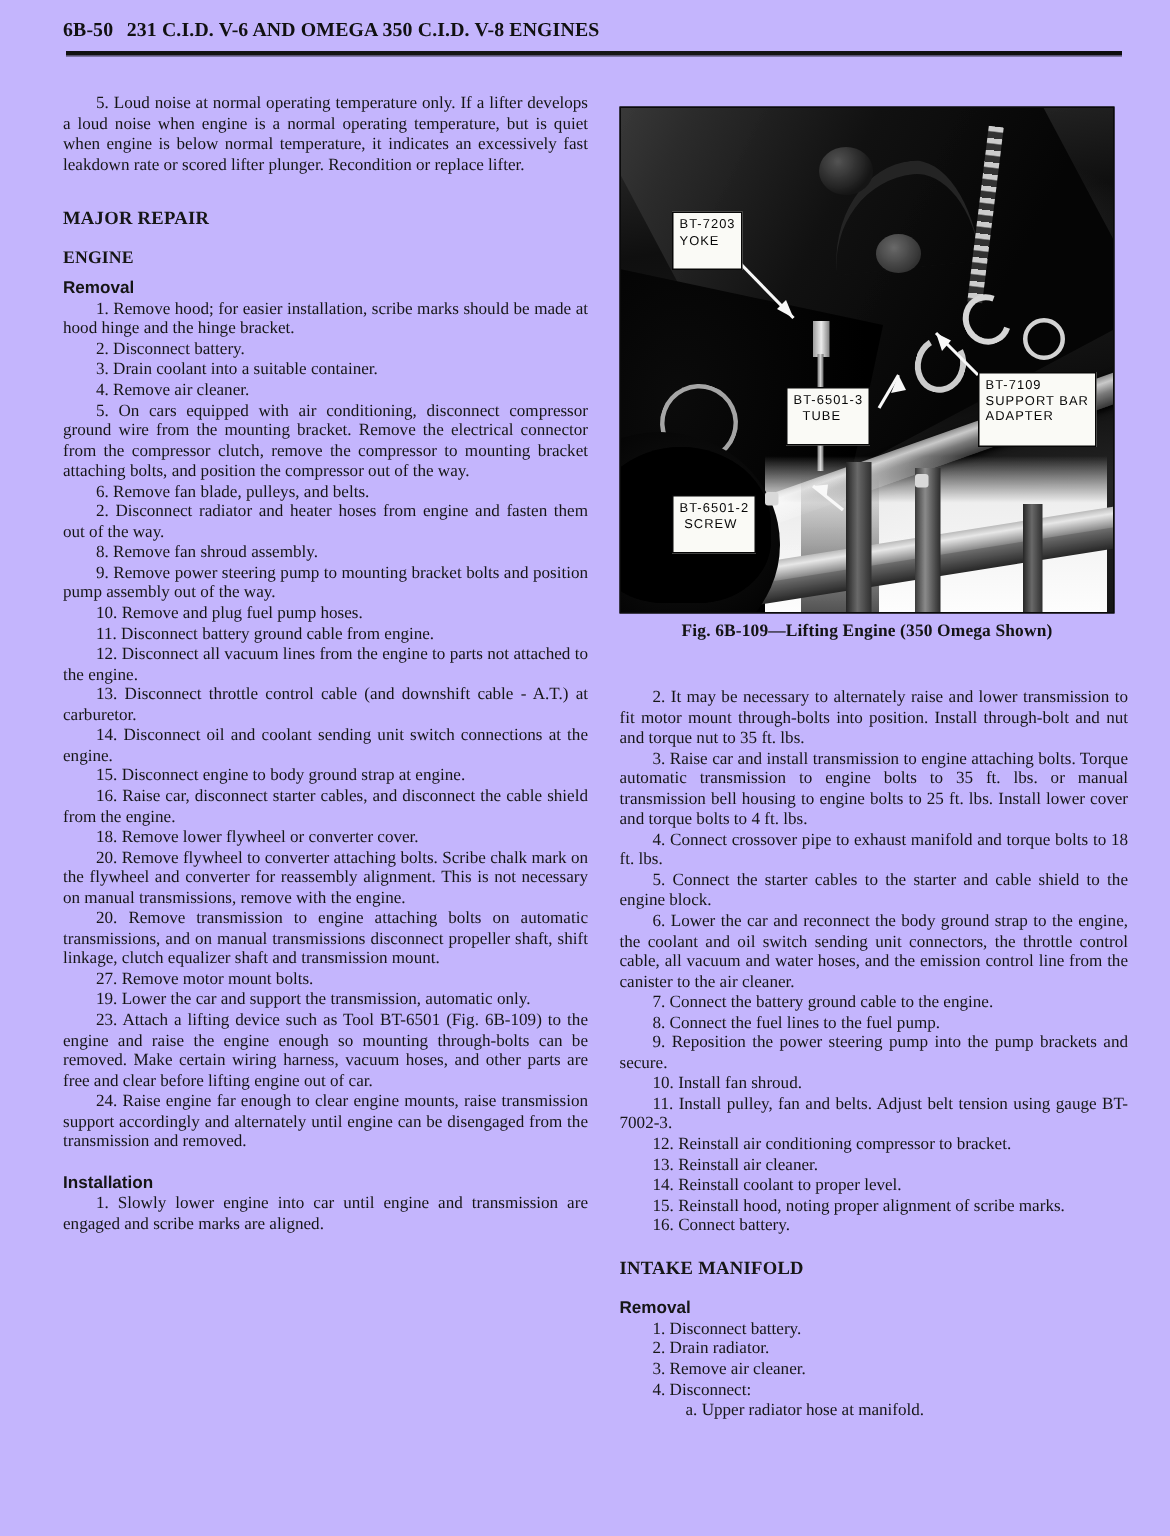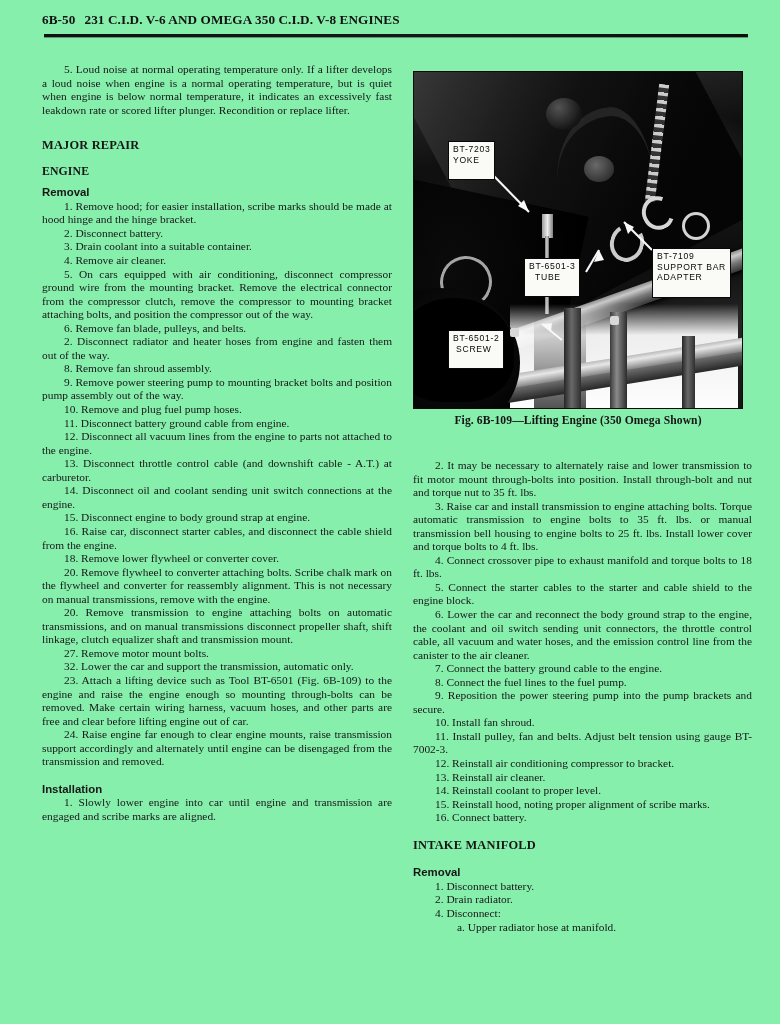--- a/index.html
+++ b/index.html
@@ -11,21 +11,21 @@
     height: 1024px;
     background: #fdfdfb;
     font-family: "Liberation Serif", serif;
     color: #141414;
     position: relative;
     overflow: hidden;
   }
   .page {
     position: absolute;
     inset: 0;
-    background: #86efac;
+    background: #c4b5fd;
   }
   
   .page-header {
     position: absolute;
     left: 42px;
     top: 12px;
     width: 700px;
   }
   .header-line {
     font-family: "Liberation Serif", serif;
@@ -342,21 +342,21 @@
     <p class="ind">11. Disconnect battery ground cable from engine.</p>
     <p class="ind">12. Disconnect all vacuum lines from the engine to parts not attached to the engine.</p>
     <p class="ind">13. Disconnect throttle control cable (and downshift cable - A.T.) at carburetor.</p>
     <p class="ind">14. Disconnect oil and coolant sending unit switch connections at the engine.</p>
     <p class="ind">15. Disconnect engine to body ground strap at engine.</p>
     <p class="ind">16. Raise car, disconnect starter cables, and disconnect the cable shield from the engine.</p>
     <p class="ind">18. Remove lower flywheel or converter cover.</p>
     <p class="ind">20. Remove flywheel to converter attaching bolts. Scribe chalk mark on the flywheel and converter for reassembly alignment. This is not necessary on manual transmissions, remove with the engine.</p>
     <p class="ind">20. Remove transmission to engine attaching bolts on automatic transmissions, and on manual transmissions disconnect propeller shaft, shift linkage, clutch equalizer shaft and transmission mount.</p>
     <p class="ind">27. Remove motor mount bolts.</p>
-    <p class="ind">32. Lower the car and support the transmission, automatic only.</p>
+    <p class="ind">19. Lower the car and support the transmission, automatic only.</p>
     <p class="ind">23. Attach a lifting device such as Tool BT-6501 (Fig. 6B-109) to the engine and raise the engine enough so mounting through-bolts can be removed. Make certain wiring harness, vacuum hoses, and other parts are free and clear before lifting engine out of car.</p>
     <p class="ind">24. Raise engine far enough to clear engine mounts, raise transmission support accordingly and alternately until engine can be disengaged from the transmission and removed.</p>
     <div class="sp-14"></div>
     <h4 class="run">Installation</h4>
     <p class="ind">1. Slowly lower engine into car until engine and transmission are engaged and scribe marks are aligned.</p>
   </div>
 
   <div class="figure">
     <div class="photo">
       <div class="photo-bg"></div>
@@ -428,17 +428,18 @@
     <p class="ind">13. Reinstall air cleaner.</p>
     <p class="ind">14. Reinstall coolant to proper level.</p>
     <p class="ind">15. Reinstall hood, noting proper alignment of scribe marks.</p>
     <p class="ind">16. Connect battery.</p>
     <div class="sp-14"></div>
     <h2 class="sec">INTAKE MANIFOLD</h2>
     <div class="sp-14"></div>
     <h4 class="run">Removal</h4>
     <p class="ind">1. Disconnect battery.</p>
     <p class="ind">2. Drain radiator.</p>
+    <p class="ind">3. Remove air cleaner.</p>
     <p class="ind">4. Disconnect:</p>
     <p class="ind-2">a.    Upper radiator hose at manifold.</p>
   </div>
 
 </div>
 
 </body></html>

